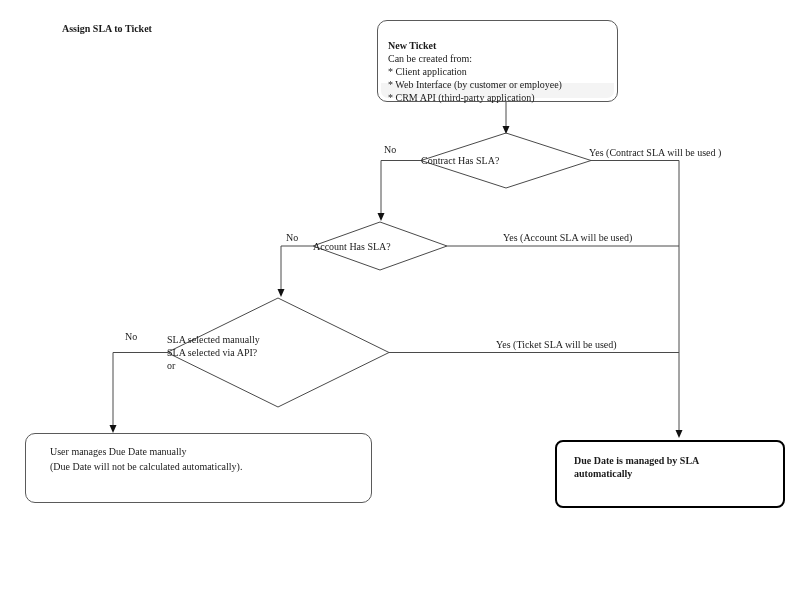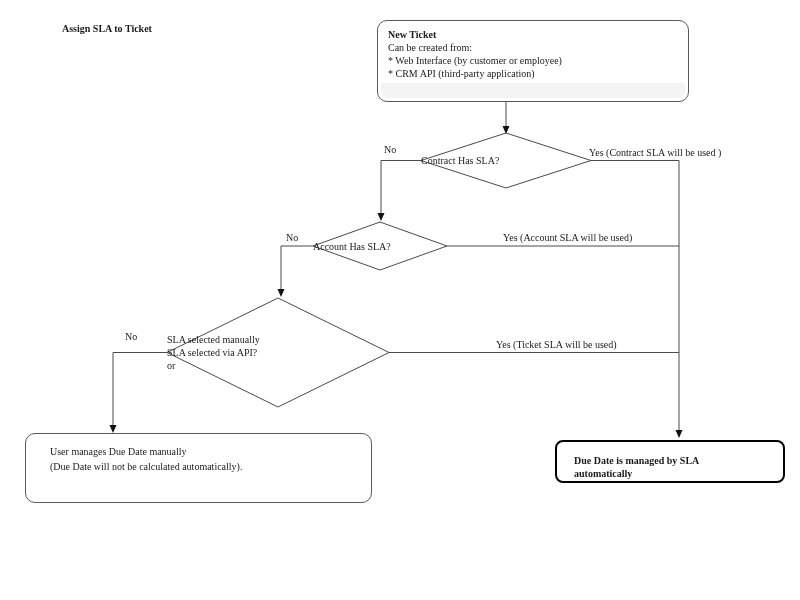--- a/index.html
+++ b/index.html
@@ -6,26 +6,26 @@
   .canvas{
     position:relative;width:800px;height:600px;background:#ffffff;overflow:hidden;
     font-family:Liberation Serif, serif;color:#1a1a1a;font-size:10px;line-height:13px;
   }
   .wires{position:absolute;left:0;top:0;}
   .lbl{position:absolute;white-space:nowrap;}
   .ctr{text-align:left;}
   .bold{font-weight:bold;}
   .title{position:absolute;left:62px;top:22px;font-weight:bold;}
   .box{position:absolute;background:#fff;border:1px solid #5a5a5a;border-radius:10px;box-sizing:border-box;}
-  .top-box{left:377px;top:20px;width:312px;height:82px;padding:7px 10px;}
+  .top-box{left:377px;top:20px;width:241px;height:82px;padding:18px 10px;}
   .top-box .shade{position:absolute;left:3px;top:62px;right:3px;height:15px;background:#f4f4f4;border-radius:0 0 7px 7px;}
   .top-box .tl{position:relative;}
   .bl-box{left:25px;top:433px;width:347px;height:70px;padding:11px 24px;}
   .bl-box .gap{margin-top:2px;}
-  .br-box{left:555px;top:440px;width:230px;height:43px;border:2px solid #000;border-radius:8px;padding:12px 10px 0 17px;font-weight:bold;}
+  .br-box{left:555px;top:440px;width:230px;height:68px;border:2px solid #000;border-radius:8px;padding:12px 10px 0 17px;font-weight:bold;}
 </style>
 </head>
 <body>
 
 <div class="canvas">
 
   <svg class="wires" width="800" height="600" viewBox="0 0 800 600">
 
     <polyline points="506,102 506,130" fill="none" stroke="#4a4a4a" stroke-width="1"></polyline>
     <polyline points="422,160.5 381,160.5 381,217" fill="none" stroke="#4a4a4a" stroke-width="1"></polyline>
@@ -45,20 +45,21 @@
     <path d="M113,433 L109.5,425 L116.5,425 Z" fill="#111"></path>
     <path d="M679,438 L675.5,430 L682.5,430 Z" fill="#111"></path>
   </svg>
 
   <div class="title">Assign SLA to Ticket</div>
 
   <div class="box top-box">
     <div class="shade"></div>
     <div class="tl bold">New Ticket</div>
     <div class="tl">Can be created from:</div>
+    <div class="tl">* Client application</div>
     <div class="tl">* Web Interface (by customer or employee)</div>
     <div class="tl">* CRM API (third-party application)</div>
   </div>
 
   <div class="lbl ctr" style="left:421px;top:154px;width:170px">Contract Has SLA?</div>
   <div class="lbl ctr" style="left:313px;top:240px;width:134px">Account Has SLA?</div>
   <div class="lbl ctr" style="left:167px;top:333px;width:222px">
     <div>SLA selected manually</div>
     <div>SLA selected via API?</div>
     <div>or</div>

